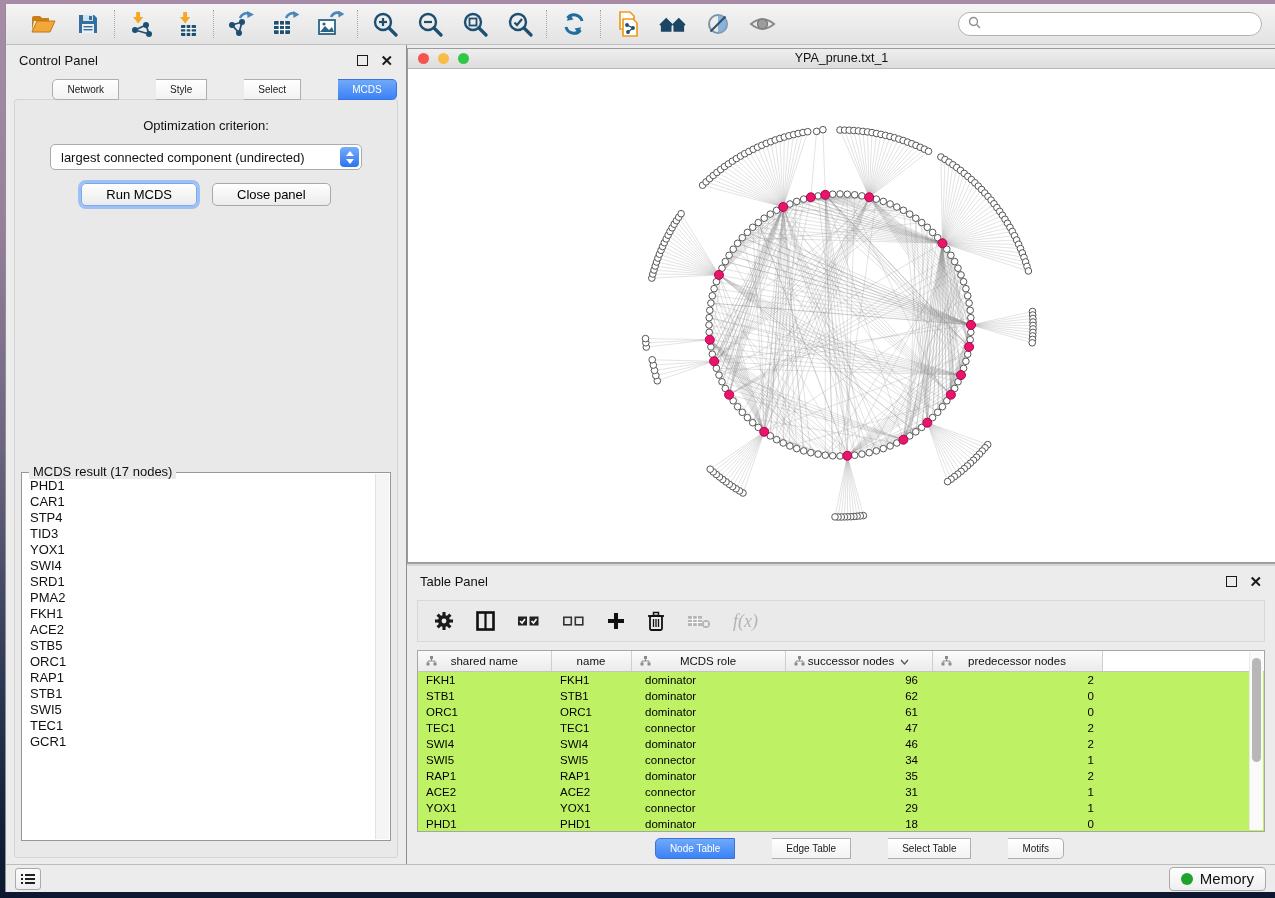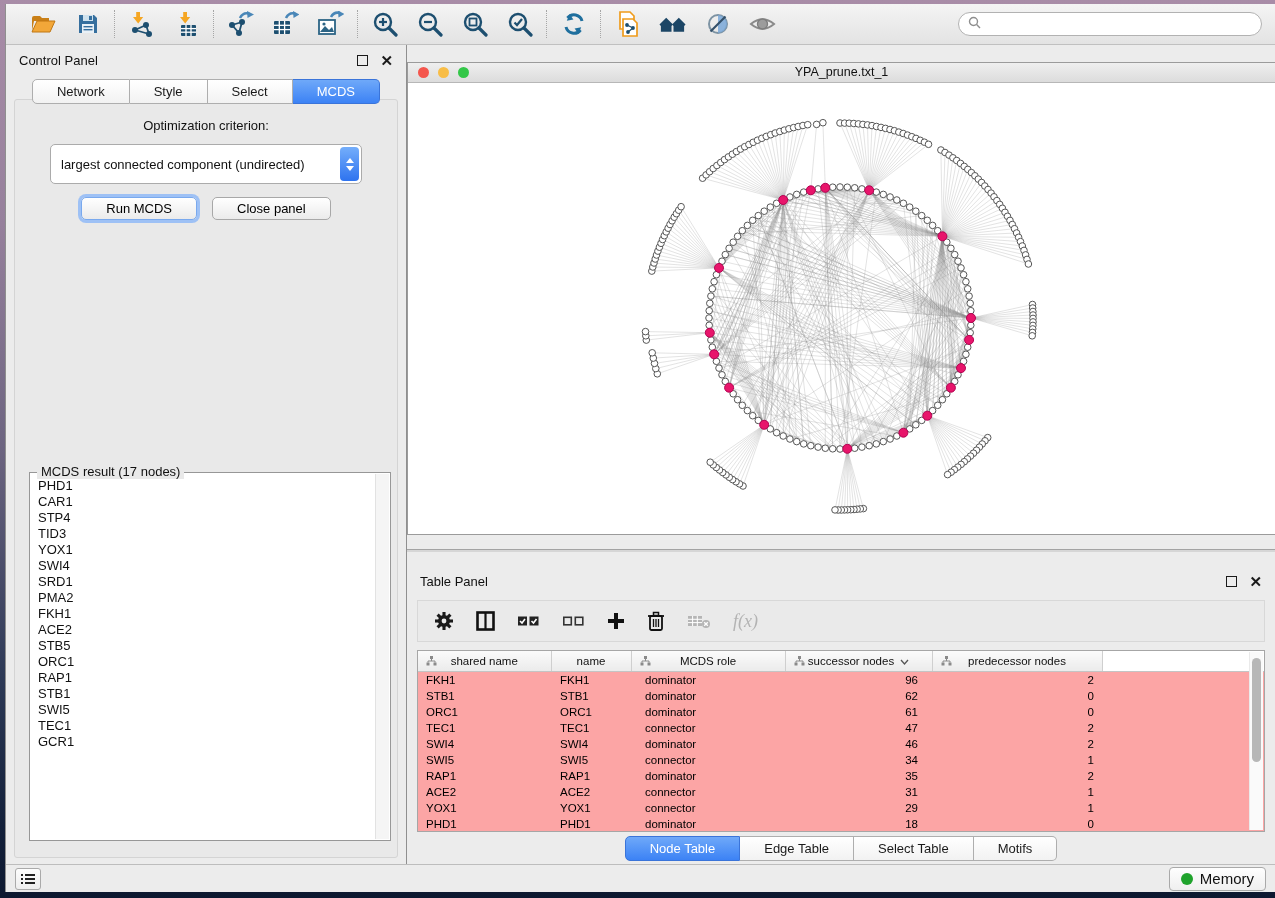--- a/index.html
+++ b/index.html
@@ -24,62 +24,62 @@
   .search-wrap input{border:none;outline:none;flex:1;font-size:12px;background:transparent;font-family:"Liberation Sans",sans-serif;}
   
   .main{position:absolute;top:41px;left:0;right:0;bottom:28px;display:flex;}
   
   .control-panel{width:401px;box-sizing:border-box;border-right:1px solid #8f8f8f;position:relative;background:#ececec;flex:none;}
   .panel-header{height:30px;display:flex;align-items:center;padding:0 13px;font-size:13px;color:#111;}
   .win-btns{margin-left:auto;display:flex;gap:12px;align-items:center;}
   .float-icon{width:9px;height:9px;border:1.5px solid #1a1a1a;display:inline-block;cursor:pointer;}
   .close-icon{font-size:15px;font-weight:bold;color:#1a1a1a;line-height:1;cursor:pointer;}
   .cp-tabs{position:absolute;top:34px;left:0;right:0;display:flex;justify-content:center;z-index:2;}
-  .seg-tab{font-size:13px;padding:4px 24px;background:linear-gradient(#ffffff,#f2f2f2);
-    border:1px solid #aeaeae;border-left:none;color:#1a1a1a;cursor:pointer;}
+  .seg-tab{font-size:10px;padding:4px 14px;background:linear-gradient(#ffffff,#f2f2f2);
+    border:1px solid #aeaeae;border-left:none;color:#1a1a1a;cursor:pointer;margin-left:37px;}
   .seg-tab:first-child{border-left:1px solid #aeaeae;border-radius:5px 0 0 5px;}
   .seg-tab:last-child{border-radius:0 5px 5px 0;}
   .seg-tab.active{background:linear-gradient(#6fa9f9,#3c82f5);color:#fff;border-color:#3a74d9;}
   .cp-body{position:absolute;top:54px;left:8px;right:8px;bottom:6px;background:#e9e9e9;
     border:1px solid #d4d4d4;border-radius:3px;}
   .opt-label{text-align:center;margin-top:18px;font-size:13px;}
-  .combo{width:312px;height:40px;margin:11px auto 0;background:#fff;border:1px solid #ababab;border-radius:5px;
+  .combo{width:312px;height:26px;margin:11px auto 0;background:#fff;border:1px solid #ababab;border-radius:5px;
     display:flex;align-items:center;box-sizing:border-box;padding-left:10px;font-size:13px;position:relative;cursor:pointer;}
   .combo-spinner{position:absolute;right:2px;top:2px;bottom:2px;width:19px;border-radius:4px;
     background:linear-gradient(#74aefb,#2e73ef);display:flex;flex-direction:column;align-items:center;justify-content:center;gap:3px;}
   .spin-up{width:0;height:0;border-left:4px solid transparent;border-right:4px solid transparent;border-bottom:5px solid #fff;}
   .spin-down{width:0;height:0;border-left:4px solid transparent;border-right:4px solid transparent;border-top:5px solid #fff;}
   .cp-buttons{display:flex;justify-content:center;gap:15px;margin-top:13px;}
   .mac-btn{font-size:13px;padding:3px 24px;background:linear-gradient(#ffffff,#ebebeb);
     border:1px solid #a8a8a8;border-radius:5px;cursor:pointer;font-family:"Liberation Sans",sans-serif;}
   .mac-btn.focused{box-shadow:0 0 0 3px rgba(96,160,255,.55);border-color:#79a9ee;}
-  .result-group{position:absolute;left:6px;right:6px;top:372px;bottom:16px;border:1px solid #979797;background:#fff;margin-left:8px;}
+  .result-group{position:absolute;left:6px;right:6px;top:372px;bottom:16px;border:1px solid #979797;background:#fff;}
   .result-legend{position:absolute;top:-9px;left:7px;background:#e9e9e9;padding:0 4px;font-size:13px;}
   .result-list{position:absolute;top:2px;left:1px;right:15px;bottom:1px;font-size:13px;line-height:16px;
     padding:3px 0 0 7px;overflow:hidden;}
   .result-scrollbar{position:absolute;top:1px;right:1px;bottom:1px;width:13px;background:#f5f5f5;border-left:1px solid #e2e2e2;}
   
-  .right-col{flex:1;display:flex;flex-direction:column;min-width:0;background:#ececec;gap:14px;}
+  .right-col{flex:1;display:flex;flex-direction:column;min-width:0;background:#ececec;}
   .net-gap{height:3px;}
   .network-window{flex:1;display:flex;flex-direction:column;min-height:0;border:1px solid #9b9b9b;border-right:none;}
   .net-title{height:19px;background:linear-gradient(#efefef,#dcdcdc);border-bottom:1px solid #b7b7b7;
     position:relative;font-size:12.5px;text-align:center;line-height:19px;color:#111;}
   .traffic{position:absolute;left:10px;top:4px;display:flex;gap:9px;}
   .light{width:11px;height:11px;border-radius:50%;cursor:pointer;}
   .light.red{background:#f4564d;}.light.yellow{background:#f8bd46;}.light.green{background:#33c748;}
   .net-canvas{flex:1;background:#fff;position:relative;min-height:0;}
   .net-canvas svg{position:absolute;inset:0;width:100%;height:100%;}
   .h-divider{height:2px;background:#d6d6d6;border-top:1px solid #a3a3a3;}
   
   .table-panel{height:298px;display:flex;flex-direction:column;background:#ececec;}
   .tp-toolbar{height:40px;margin:4px 10px 0;background:#eaeaea;border:1px solid #d8d8d8;
     display:flex;align-items:center;gap:22px;padding:0 16px;flex:none;}
   .tp-icon{display:flex;align-items:flex-end;justify-content:center;cursor:pointer;}
   .tp-icon.disabled{cursor:default;}
-  .tp-table-wrap{flex:1;margin:8px 10px 0;background:#fca5a5;border:1px solid #a6a6a6;position:relative;overflow:hidden;min-height:0;}
+  .tp-table-wrap{flex:1;margin:8px 10px 0;background:#bef264;border:1px solid #a6a6a6;position:relative;overflow:hidden;min-height:0;}
   table{width:100%;border-collapse:collapse;table-layout:fixed;font-size:11.5px;}
   thead th{height:20px;background:linear-gradient(#fbfbfb,#ebebeb);border-right:1px solid #cfcfcf;
     border-bottom:1px solid #c4c4c4;font-weight:normal;text-align:center;color:#111;padding:0;position:relative;}
   thead th.filler{background:#fff;border-right:none;}
   th .hier{position:absolute;left:8px;top:5px;}
   th .sort{margin-left:6px;}
   tbody td{height:16px;line-height:16px;padding:0 0 0 8px;white-space:nowrap;overflow:hidden;color:#000;}
   tbody td.c-name{padding-left:9px;}
   tbody td.c-role{padding-left:14px;}
   tbody td.num-succ{text-align:right;padding:0 14px 0 0;}

